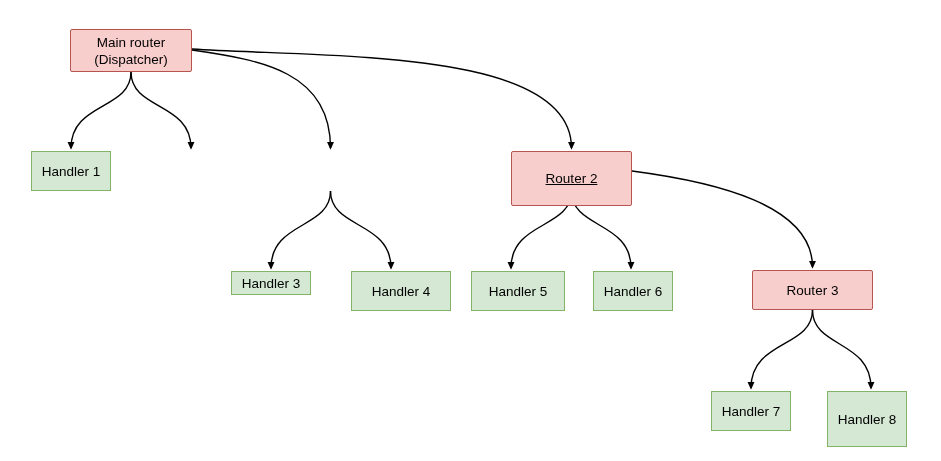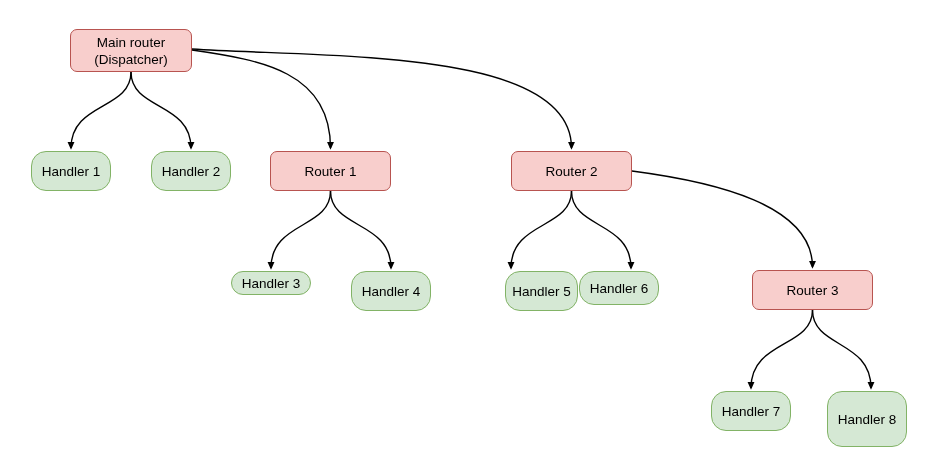--- a/index.html
+++ b/index.html
@@ -26,41 +26,40 @@
     position: absolute;
     display: flex;
     align-items: center;
     justify-content: center;
     text-align: center;
     font-size: 13.5px;
     line-height: 17px;
     color: #000000;
     box-sizing: border-box;
     white-space: normal;
-    border-radius: 15px;
   }
   .router {
     background: var(--router-fill, #f8cecc);
     border: 1px solid var(--router-stroke, #b85450);
-    border-radius: 7px;
+    border-radius: 2px;
   }
   .handler {
     background: var(--handler-fill, #d5e8d4);
     border: 1px solid var(--handler-stroke, #82b366);
   }
   
   #n-main { left: 70px;  top: 29px;  width: 122px; height: 43px; padding: 0 10px; }
   #n-h1   { left: 31px;  top: 151px; width: 80px;  height: 40px; }
   #n-h2   { left: 151px; top: 151px; width: 80px;  height: 40px; }
   #n-r1   { left: 270px; top: 151px; width: 121px; height: 40px; }
-  #n-r2   { left: 511px; top: 151px; width: 121px; height: 40px; }
+  #n-r2   { left: 511px; top: 151px; width: 121px; height: 55px; text-decoration: underline; }
   #n-h3   { left: 231px; top: 271px; width: 80px;  height: 24px; }
-  #n-h4   { left: 351px; top: 271px; width: 80px;  height: 40px; }
-  #n-h5   { left: 471px; top: 271px; width: 73px;  height: 40px; margin-left: 34px; }
-  #n-h6   { left: 579px; top: 271px; width: 80px;  height: 34px; }
+  #n-h4   { left: 351px; top: 271px; width: 100px;  height: 40px; }
+  #n-h5   { left: 471px; top: 271px; width: 94px;  height: 40px; }
+  #n-h6   { left: 593px; top: 271px; width: 80px;  height: 40px; }
   #n-r3   { left: 752px; top: 270px; width: 121px; height: 40px; text-align: right; }
   #n-h7   { left: 711px; top: 391px; width: 80px;  height: 40px; }
   #n-h8   { left: 827px; top: 391px; width: 80px;  height: 56px; }
   .edge {
     fill: none;
     stroke: var(--edge-color, #000000);
     stroke-width: 1.4;
   }
 </style>
 </head>
@@ -93,27 +92,21 @@
     <path class="edge" d="M812.5,310 C812.5,348 871,340 871,388" marker-end="url(#arrow)"></path>
   </svg>
 
   <div id="n-main" class="node router">
     <span>Main router (Dispatcher)</span>
   </div>
 
   <div id="n-h1" class="node handler">
     <span>Handler 1</span>
   </div>
-  <div id="n-h2" class="node handler">
-    <span>Handler 2</span>
-  </div>
 
-  <div id="n-r1" class="node router">
-    <span>Router 1</span>
-  </div>
   <div id="n-r2" class="node router">
     <span>Router 2</span>
   </div>
 
   <div id="n-h3" class="node handler">
     <span>Handler 3</span>
   </div>
   <div id="n-h4" class="node handler">
     <span>Handler 4</span>
   </div>

